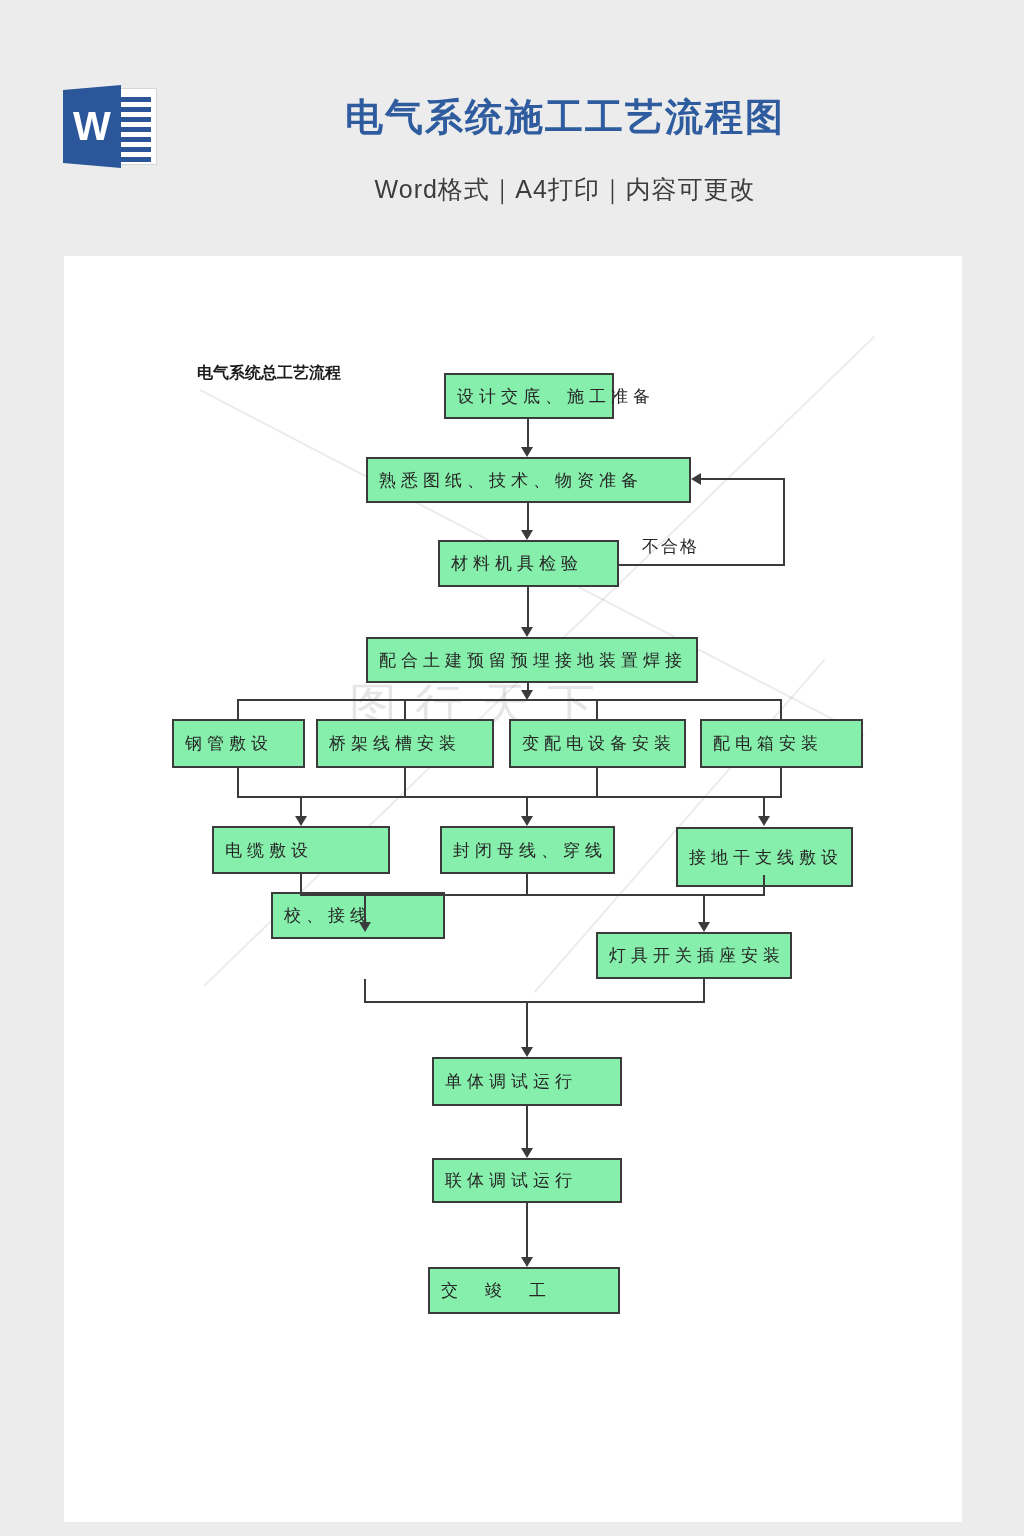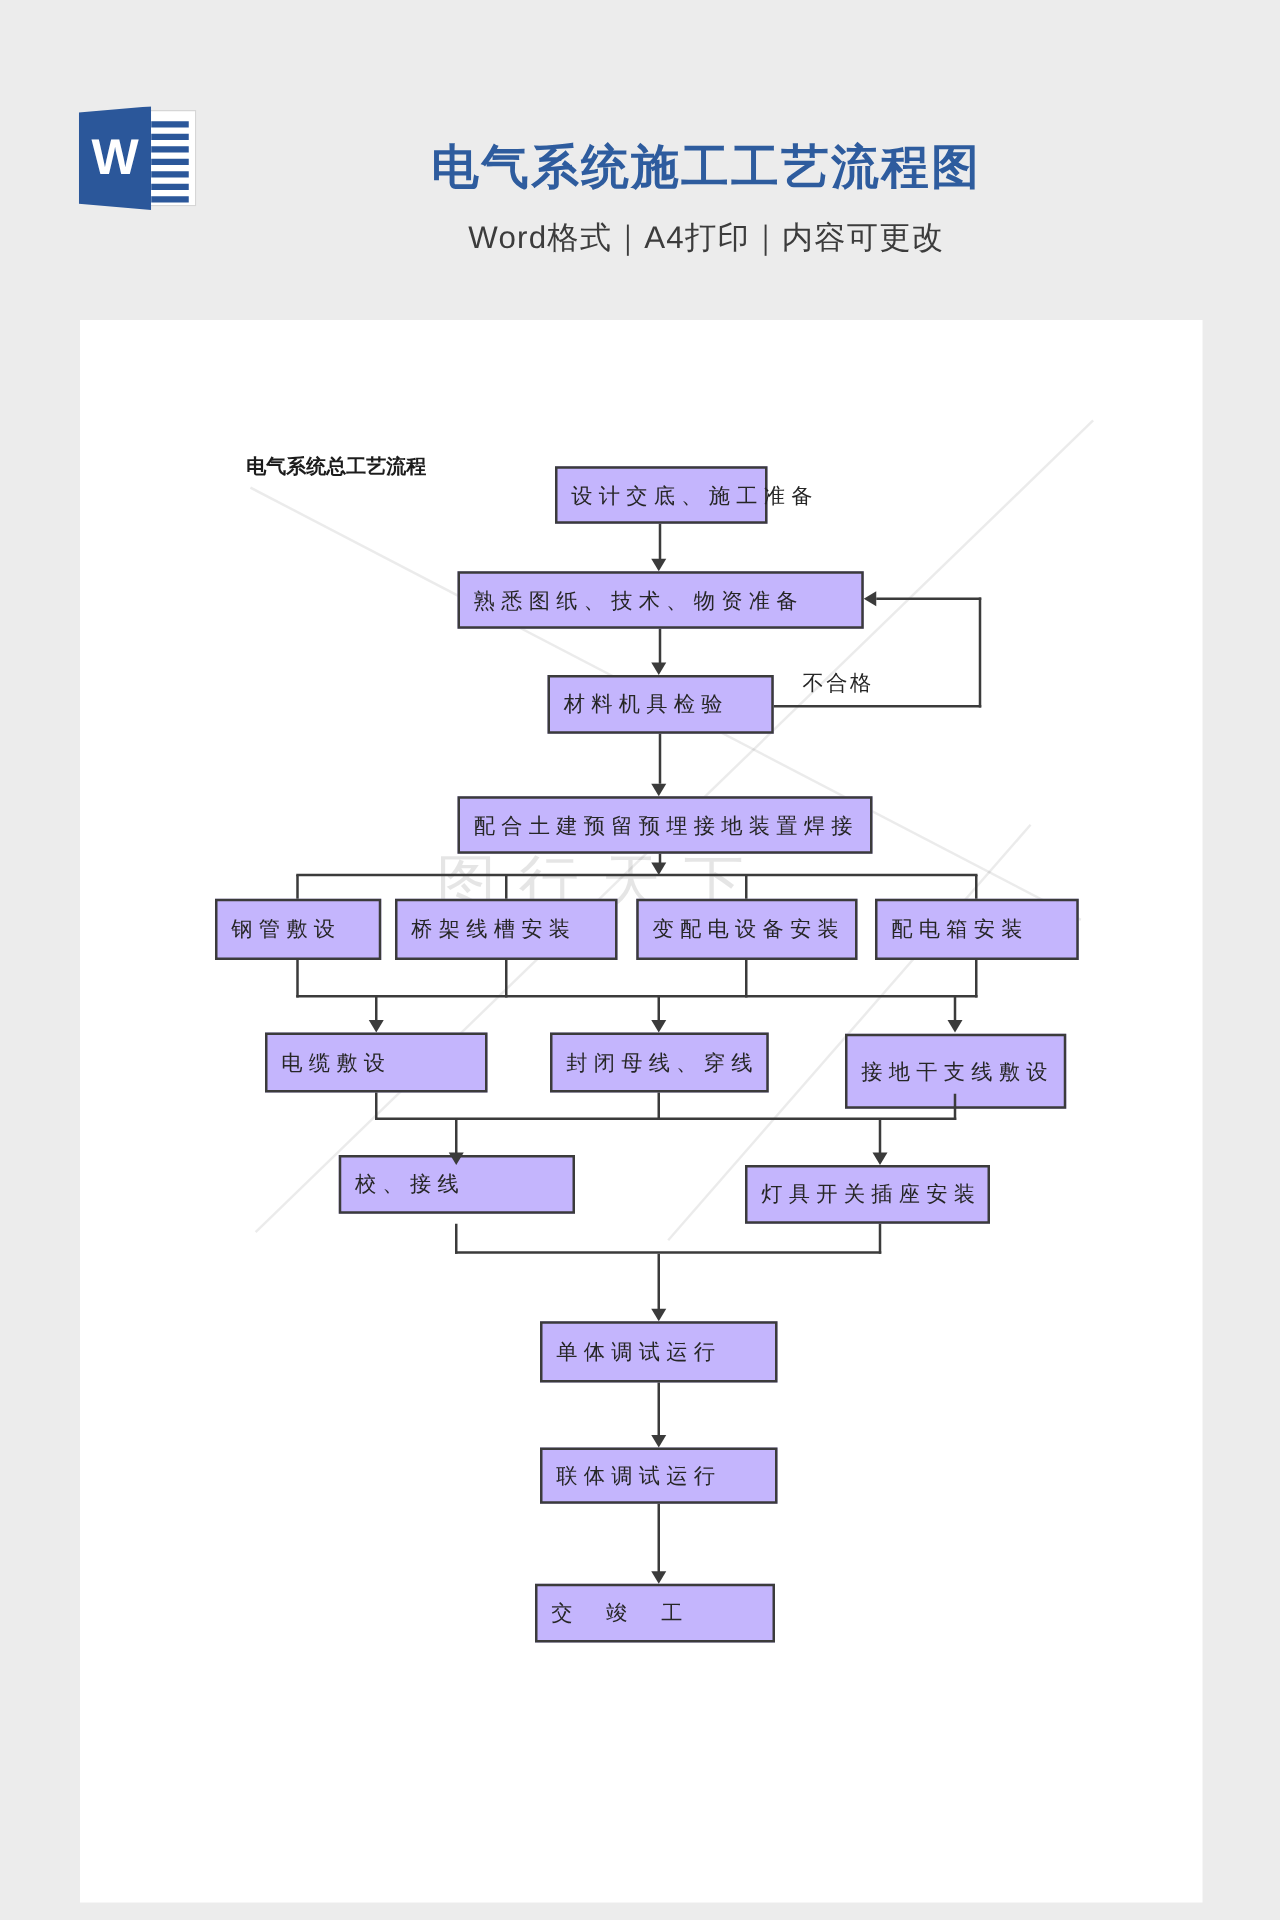--- a/index.html
+++ b/index.html
@@ -8,21 +8,21 @@
     position:relative;
     background:#ececec;
     overflow:hidden;
     font-family:"Liberation Sans", sans-serif;
   }
 
   
   .hdr-title {
     position:absolute; left:106px; top:92px; width:918px;
     text-align:center; font-size:38px; font-weight:bold;
-    letter-spacing:2px; color:#2e5c9e;margin-top:16px;
+    letter-spacing:2px; color:#2e5c9e;
   }
   .hdr-sub {
     position:absolute; left:106px; top:153px; width:918px;
     text-align:center; font-size:25px; color:#3c3c3c; letter-spacing:1px;margin-top:20px;
   }
 
   
   .wicon { position:absolute; left:63px; top:85px; width:96px; height:83px; }
   .wicon .sheet {
     position:absolute; left:52px; top:3px; width:42px; height:77px;
@@ -44,21 +44,21 @@
     position:absolute; left:64px; top:256px; width:898px; height:1266px;
     background:#ffffff;
   }
   .chart-font { font-family:"Liberation Serif", serif; color:#262626; }
 
   .section-label {
     position:absolute; left:133px; top:107px;
     font-size:16px; font-weight:bold; color:#1c1c1c;
   }
   .node {
-    position:absolute; border:2px solid #3b3b3b; background:#c4b5fd;
+    position:absolute; border:2px solid #3b3b3b; background:#86efac;
     display:flex; align-items:center; padding-left:11px;
     font-size:17px; letter-spacing:5px; color:#262626;
     white-space:nowrap;
   }
   .lblfree {
     position:absolute; font-size:17px; letter-spacing:2px; color:#262626;
     white-space:nowrap;
   }
   .vline { position:absolute; width:2px; background:#3b3b3b; }
   .hline { position:absolute; height:2px; background:#3b3b3b; }
@@ -117,21 +117,21 @@
 
   <div class="node" style="left:108px;top:463px;width:133px;height:49px">钢管敷设</div>
   <div class="node" style="left:252px;top:463px;width:178px;height:49px">桥架线槽安装</div>
   <div class="node" style="left:445px;top:463px;width:177px;height:49px">变配电设备安装</div>
   <div class="node" style="left:636px;top:463px;width:163px;height:49px">配电箱安装</div>
 
   <div class="node" style="left:376px;top:570px;width:175px;height:48px">封闭母线、穿线</div>
   <div class="node" style="left:148px;top:570px;width:178px;height:48px">电缆敷设</div>
   <div class="node" style="left:612px;top:571px;width:177px;height:60px">接地干支线敷设</div>
 
-  <div class="node" style="left:207px;top:668px;width:189px;height:47px">校、接线</div>
+  <div class="node" style="left:207px;top:636px;width:174px;height:47px">校、接线</div>
   <div class="node" style="left:532px;top:676px;width:196px;height:47px">灯具开关插座安装</div>
 
   <div class="node" style="left:368px;top:801px;width:190px;height:49px">单体调试运行</div>
   <div class="node" style="left:368px;top:902px;width:190px;height:45px">联体调试运行</div>
   <div class="node" style="left:364px;top:1011px;width:192px;height:47px">交　竣　工</div>
 
   <div class="lblfree chart-font" style="left:578px;top:279px">不合格</div>
 
   <div class="vline" style="left:463px;top:163px;height:29px"></div>
   <div class="ah-down" style="left:457px;top:191px"></div>

